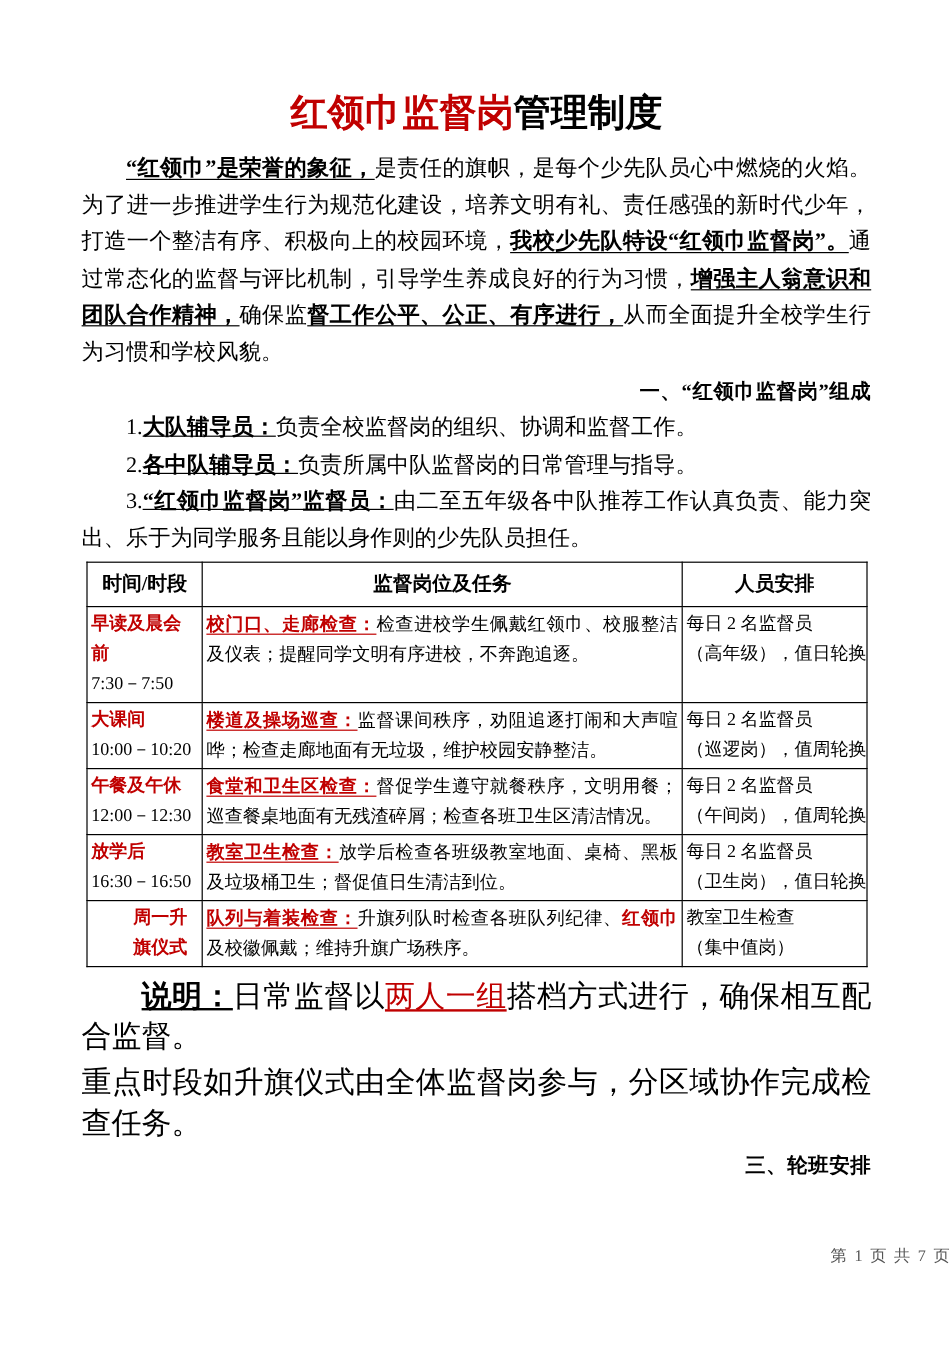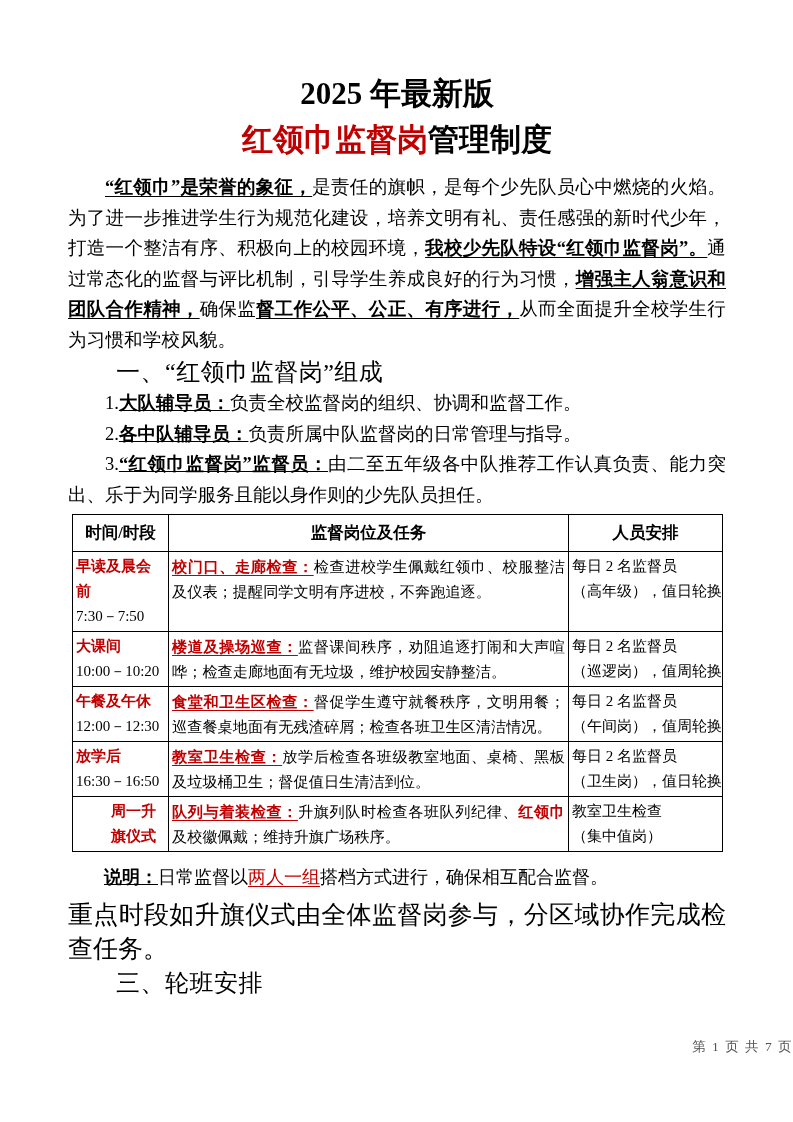--- a/index.html
+++ b/index.html
@@ -57,26 +57,27 @@
     text-justify: inter-ideograph;
     letter-spacing: 0.2px;
   }
   p.indent { text-indent: 2em; }
   .bu { font-weight: bold; text-decoration: underline; text-underline-offset: 3px; }
   .b  { font-weight: bold; text-decoration: underline; }
   .ru { color: #C00000; text-decoration: underline; text-underline-offset: 3px; }
 
   
   h2.section {
-    font-size: 24px;
-    font-weight: normal;
+    font-size: 17px;
+    font-weight: bold;
     line-height: 31px;
     margin: 2px 0 0 0;
     text-indent: 2em;
     letter-spacing: 0.5px;
+    text-align: right;
   }
 
   p.listitem {
     font-size: 18.5px;
     line-height: 30.5px;
     margin: 0;
     text-indent: 2em;
     text-align: justify;
     text-justify: inter-ideograph;
   }
@@ -149,21 +150,21 @@
   }
   td.staffcell .l1, td.staffcell .l2 {
     display: block;
     font-size: 15px;
     line-height: 25px;
     white-space: nowrap;
   }
 
   
   p.note {
-    font-size: 18px;
+    font-size: 25px;
     line-height: 34px;
     margin: 8px 0 0 0;
     text-indent: 2em;
     text-align: justify;
   }
   p.note2 {
     font-size: 25px;
     line-height: 34px;
     margin: 4px 0 0 0;
     text-indent: 0;
@@ -181,23 +182,20 @@
     color: #555555;
     letter-spacing: 1.5px;
   }
 </style>
 </head>
 <body>
 
 <div class="page">
   <div class="content">
 
-    <div class="doc-title-1">
-      <span>2025 年最新版</span>
-    </div>
     <div class="doc-title-2">
       <span class="red">红领巾监督岗</span><span>管理制度</span>
     </div>
 
     <p class="body indent"><span class="bu">“红领巾”是荣誉的象征，</span><span>是责任的旗帜，是每个少先队员心中燃烧的火焰。为了进一步推进学生行为规范化建设，培养文明有礼、责任感强的新时代少年，打造一个整洁有序、积极向上的校园环境，</span><span class="bu">我校少先队特设“红领巾监督岗”。</span><span>通过常态化的监督与评比机制，引导学生养成良好的行为习惯，</span><span class="bu">增强主人翁意识和团队合作精神，</span><span>确保监</span><span class="bu">督工作公平、公正、有序进行，</span><span>从而全面提升全校学生行为习惯和学校风貌。</span></p>
 
     <h2 class="section">一、“红领巾监督岗”组成</h2>
 
     <p class="listitem"><span>1.</span><span class="b">大队辅导员：</span><span>负责全校监督岗的组织、协调和监督工作。</span></p>
 

